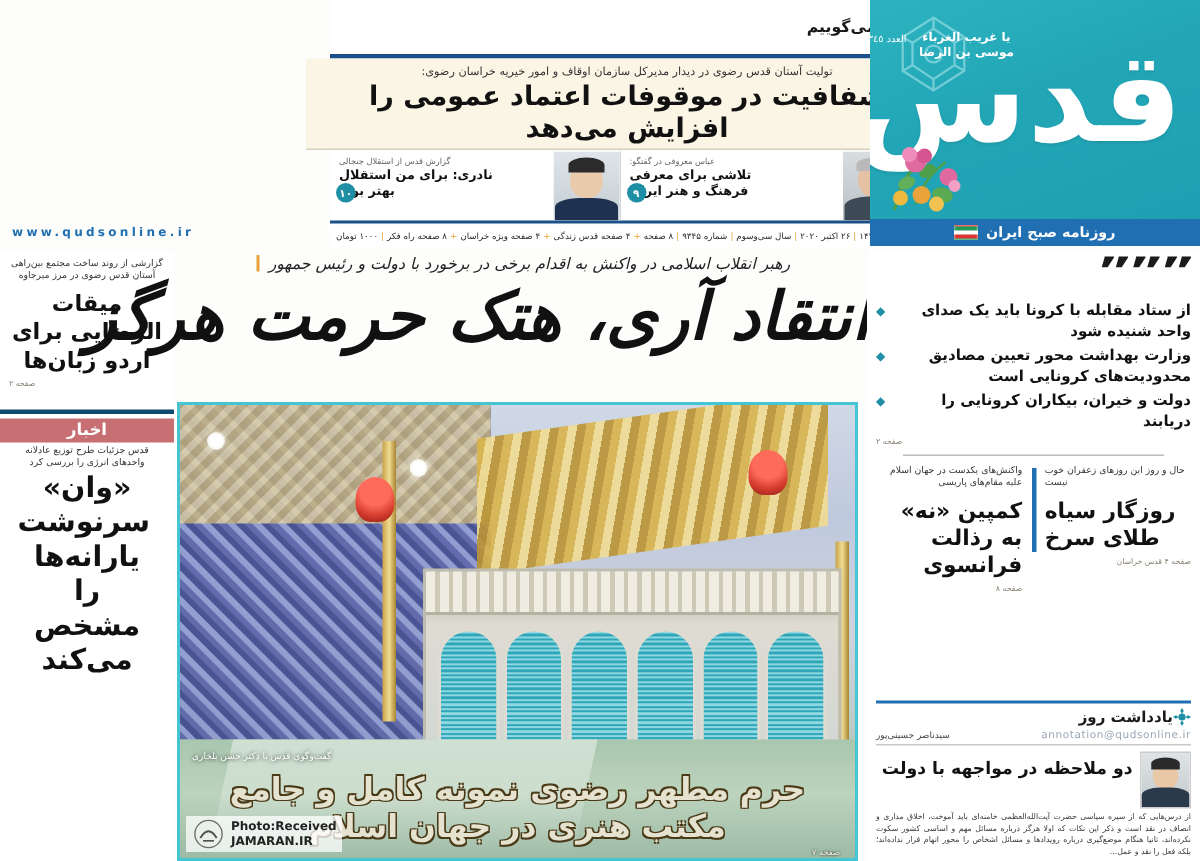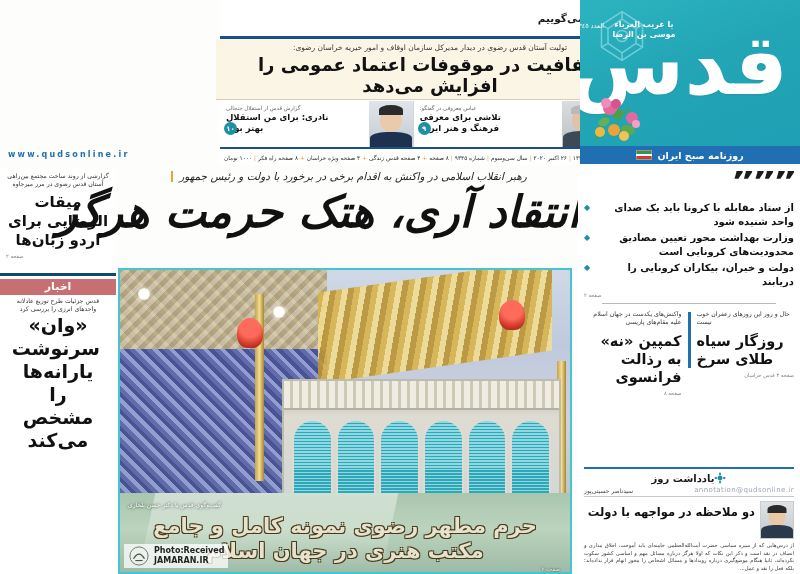--- a/index.html
+++ b/index.html
@@ -69,21 +69,21 @@
     color: #ffffff; font-size: 9.5px; font-weight: bold; letter-spacing: 2px;
   }
   .mast-strip-flag {
     width: 16px; height: 10px; margin-right: 5px;
     background: linear-gradient(#1f9d55 33%, #fff 33% 66%, #d33 66%);
     border: .5px solid #ffffff4d;
   }
 
   
   .lead-band {
-    position: absolute; top: 39px; right: 4px; width: 580px; height: 61px;
+    position: absolute; top: 39px; right: 16px; width: 580px; height: 61px;
     background: #fbf5e6; border-bottom: 1px solid #d8cfb8; direction: rtl;
   }
   .lead-main { position: absolute; top: 4px; right: 166px; width: 400px; text-align: center; }
   .lead-kicker { font-size: 7.5px; color: #333; margin-bottom: 2px; }
   .lead-title { font-size: 18px; font-weight: bold; color: #111; letter-spacing: -.5px; }
   .lead-side {
     position: absolute; top: 5px; right: 22px; width: 140px;
     font-size: 6.2px; line-height: 8.6px; color: #3a3a3a; text-align: justify;
   }
   .lead-side .hl { color: #1f8fa6; font-weight: bold; }
@@ -308,21 +308,21 @@
   .divider-v {
     width: 3px; background: #1f6fb2; margin: 2px 0; flex: none; height: 56px;
   }
 
   
   .note-box {
     position: absolute; right: 6px; left: 6px; bottom: 2px;
     border-top: 2px solid #1f6fb2; padding-top: 3px; direction: rtl;
   }
   .note-head {
-    display: flex; align-items: center; justify-content: center; gap: 0;
+    display: flex; align-items: center; justify-content: flex-start; gap: 0;
   }
   .note-head .nh-title { font-size: 10px; font-weight: bold; color: #1a1a1a; }
   .note-gear { width: 12px; height: 12px; }
   .note-sub {
     display: flex; justify-content: space-between; align-items: center;
     border-bottom: 1px solid #c8c8c8; padding-bottom: 2px; margin-top: 2px;
   }
   .note-author { font-size: 6px; color: #444; }
   .note-site { font-size: 7px; color: #9ba7b5; letter-spacing: .4px; direction: ltr; }
   .note-body { display: flex; gap: 5px; margin-top: 4px; }

